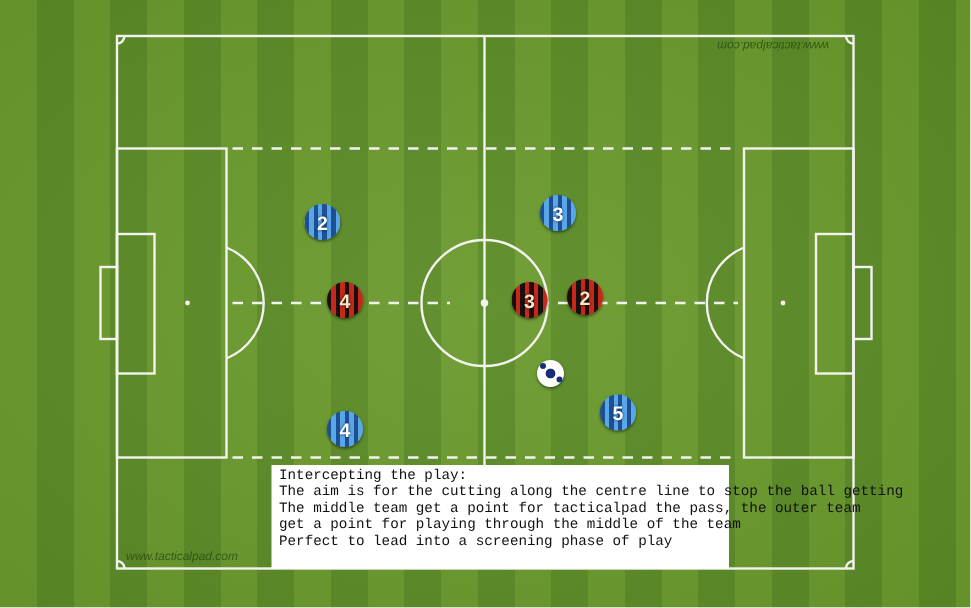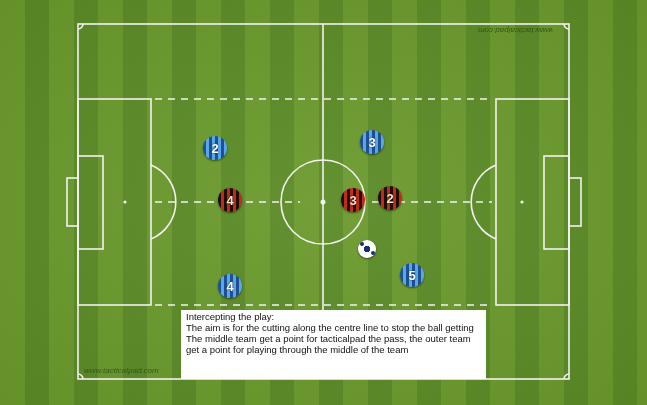--- a/index.html
+++ b/index.html
@@ -27,21 +27,21 @@
       color: #f3e8c8; text-shadow: 0 0 2px #000; }
     .ball { position: absolute; width: 18px; height: 18px; border-radius: 50%;
       background: radial-gradient(circle at 50% 50%, #1c2c78 0 3px, #fff 3.5px);
       box-shadow: 0 1px 2px rgba(0,0,0,0.5); transform: translate(-50%, -50%); }
     .ball::before, .ball::after { content: ""; position: absolute; width: 4px; height: 4px;
       border-radius: 50%; background: #1c2c78; }
     .ball::before { left: 2px; top: 2px; }
     .ball::after { right: 1px; bottom: 3px; }
     .notes { position: absolute; left: 181px; top: 310px; width: 300px; height: 68px;
       background: #fff; padding: 1px 0 0 5px; font-size: 9.5px; line-height: 11px; color: #111; }
-    .notes div { white-space: nowrap; }
+    .notes div { white-space: nowrap; font-family: Liberation Mono, monospace; }
   </style>
 </head>
 <body>
 
 <div class="pitch-bg"></div>
 
 <svg class="lines" width="647" height="405" viewBox="0 0 647 405">
   <g fill="none" stroke="#f2f2ee" stroke-width="1.6">
     <rect x="78" y="24" width="491" height="355"></rect>
     <line x1="323" y1="24" x2="323" y2="379"></line>
@@ -95,13 +95,14 @@
     <span>2</span>
   </div>
 
 <div class="ball" style="left:367px;top:249px;"></div>
 
 <div class="notes">
   <div>Intercepting the play:</div>
   <div>The aim is for the cutting along the centre line to stop the ball getting</div>
   <div>The middle team get a point for tacticalpad the pass, the outer team</div>
   <div>get a point for playing through the middle of the team</div>
+  <div>Perfect to lead into a screening phase of play</div>
 </div>
 
 </body></html>

